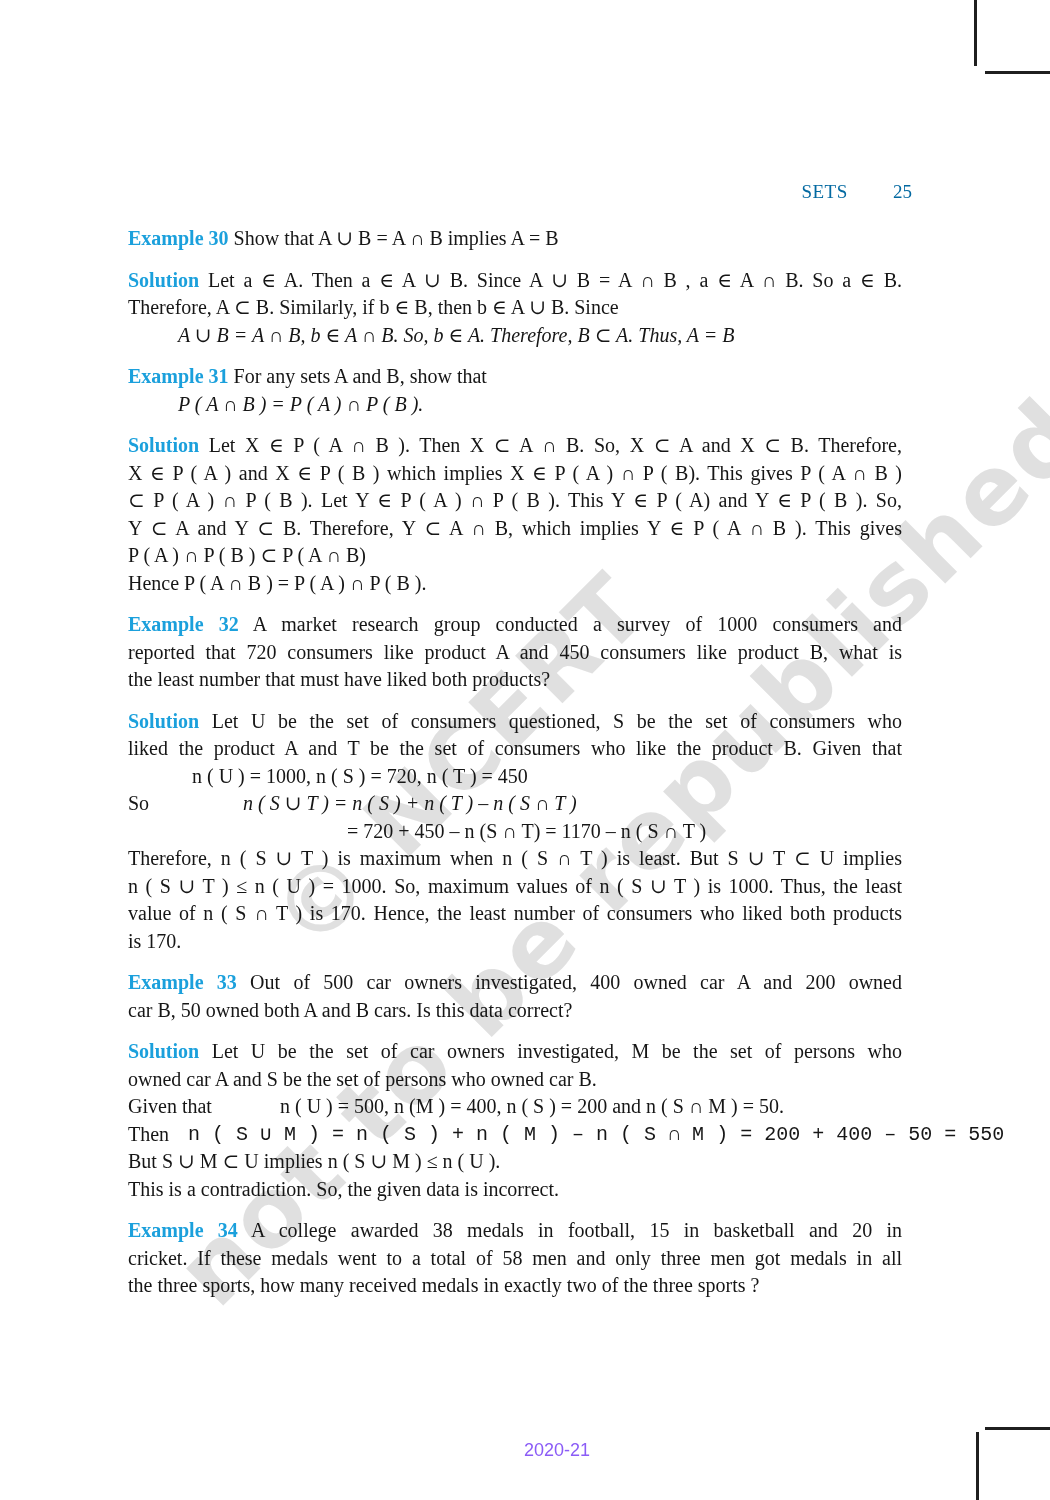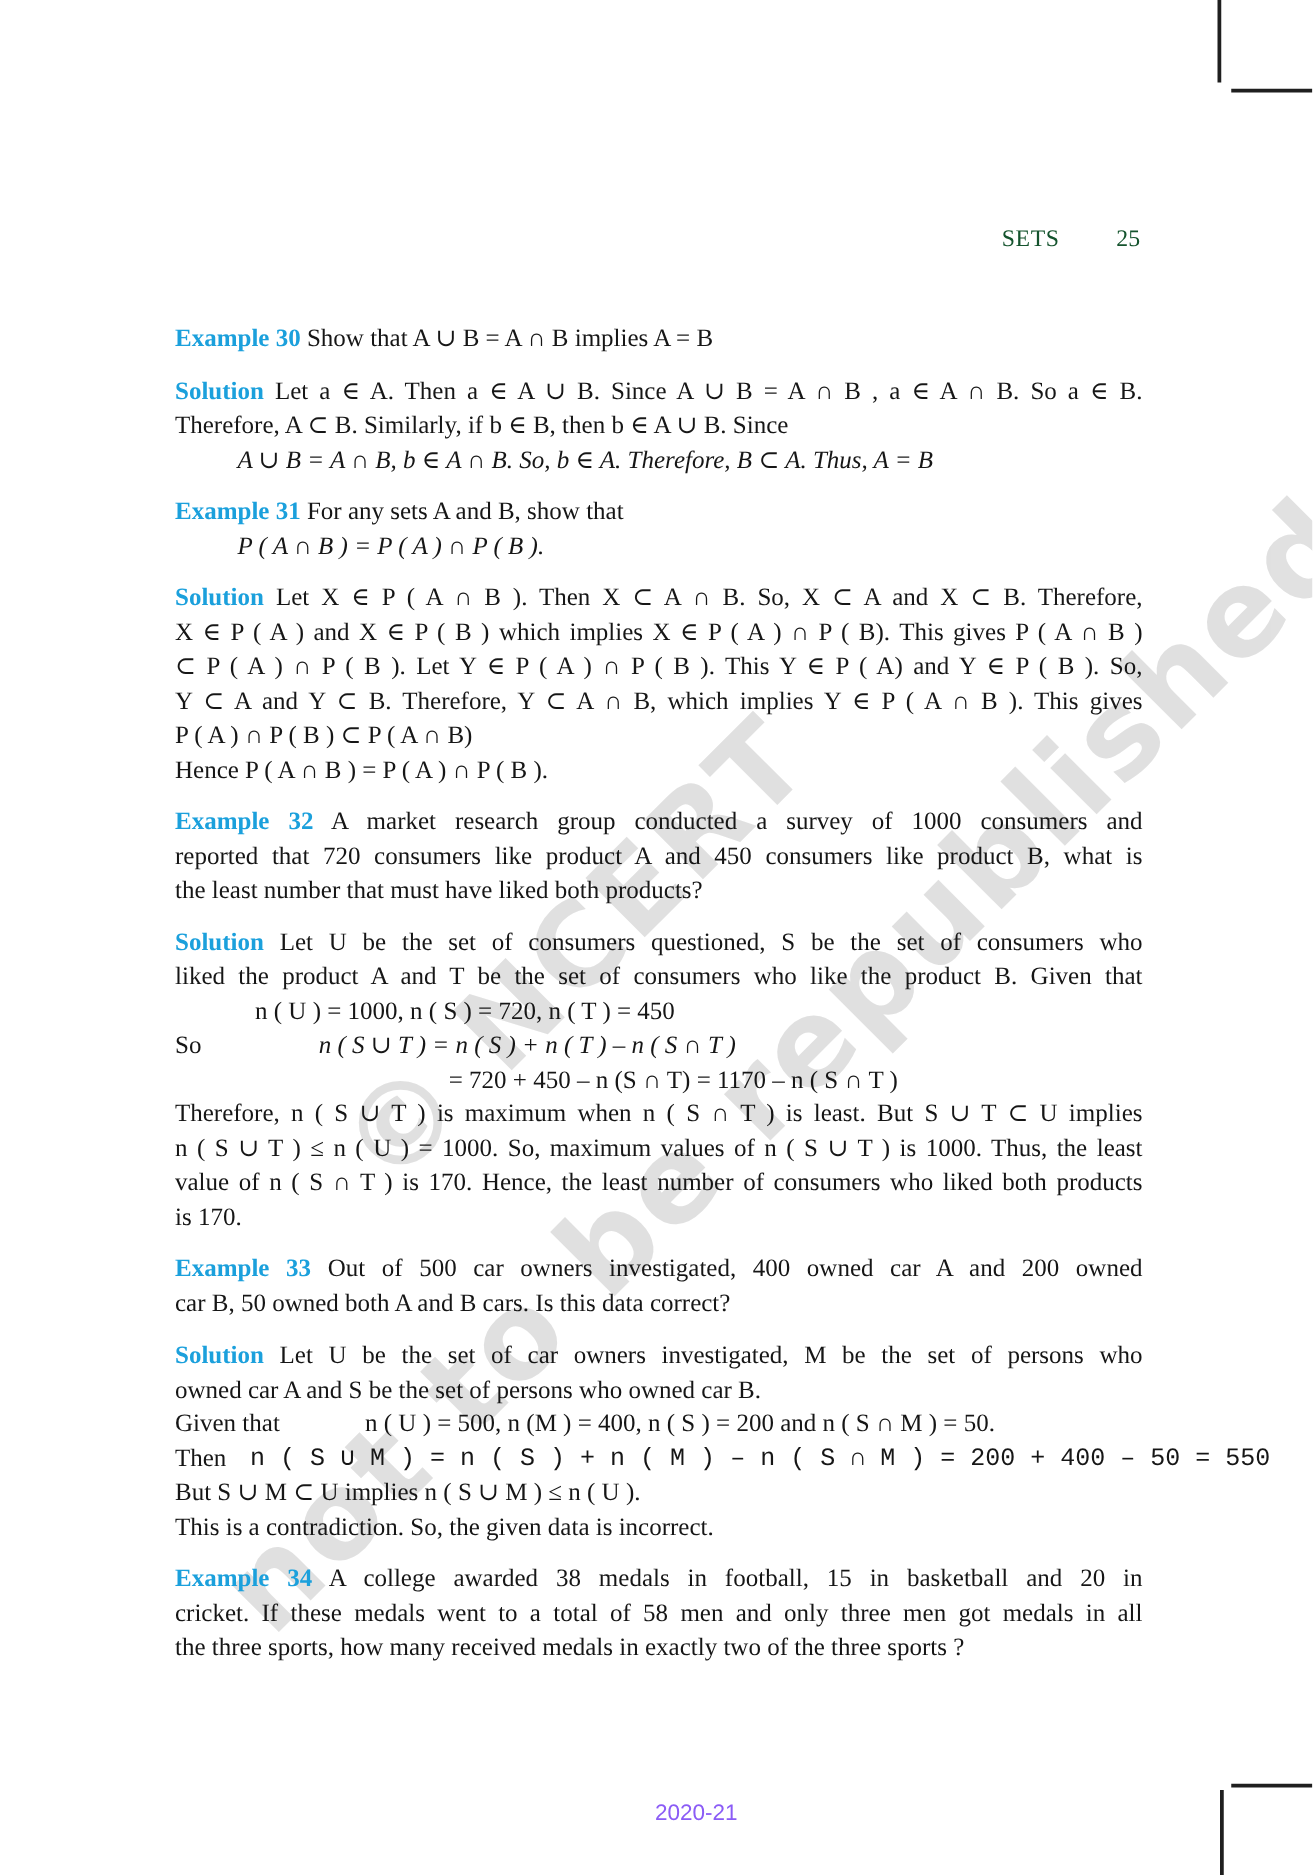--- a/index.html
+++ b/index.html
@@ -22,25 +22,25 @@
 
   
   .cm{position:absolute;background:#1f1f1f;z-index:4;}
   .cm-v1{left:974px;top:0;width:3px;height:66px;}
   .cm-h1{left:985px;top:71px;width:65px;height:3px;}
   .cm-h2{left:985px;top:1427px;width:65px;height:3px;}
   .cm-v2{left:976px;top:1432px;width:3px;height:68px;}
 
   .hdr{
     position:absolute;left:138px;top:181px;width:774px;z-index:2;
-    text-align:right;font-size:19px;letter-spacing:0.5px;color:#14532d;
+    text-align:right;font-size:19px;letter-spacing:0.5px;color:#0369a1;
   }
   .hdr .num{display:inline-block;margin-left:40px;letter-spacing:0;}
 
-  .main{position:absolute;left:140px;top:225px;width:774px;z-index:2;margin-top:33px;}
+  .main{position:absolute;left:128px;top:225px;width:774px;z-index:2;}
   .para{margin:0 0 14px 0;font-size:20px;line-height:27.5px;}
   .line{position:relative;}
   .j{text-align:justify;text-align-last:justify;}
   .lbl{font-weight:bold;color:#1ba0dc;}
   .ind50{padding-left:50px;font-style:italic;}
   .ind64{padding-left:64px;}
   .ind219{padding-left:219px;}
   .pos60{position:absolute;left:60px;top:0;white-space:nowrap;font-family:Liberation Mono, monospace;}
   .pos115{position:absolute;left:115px;top:0;white-space:nowrap;font-style:italic;}
   .pos152{position:absolute;left:152px;top:0;white-space:nowrap;}

